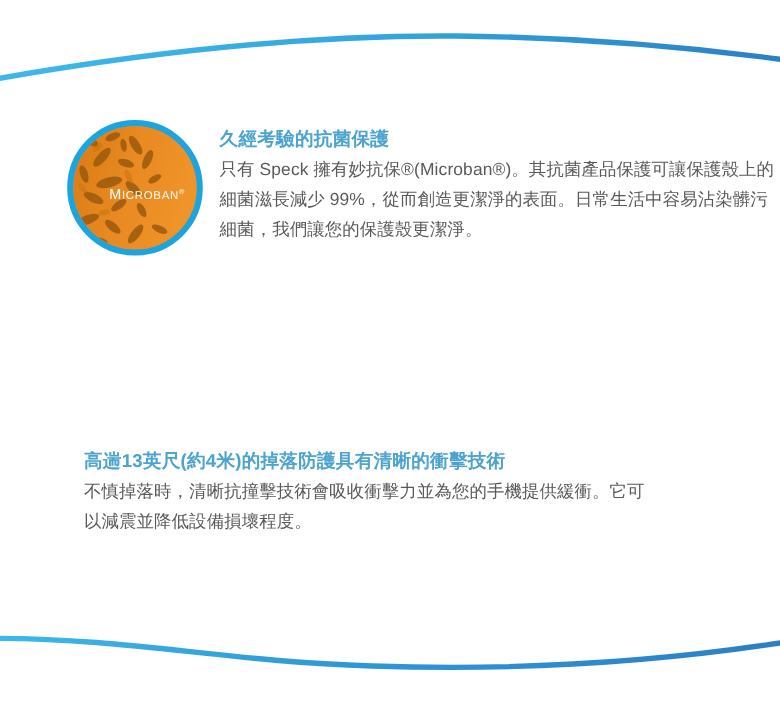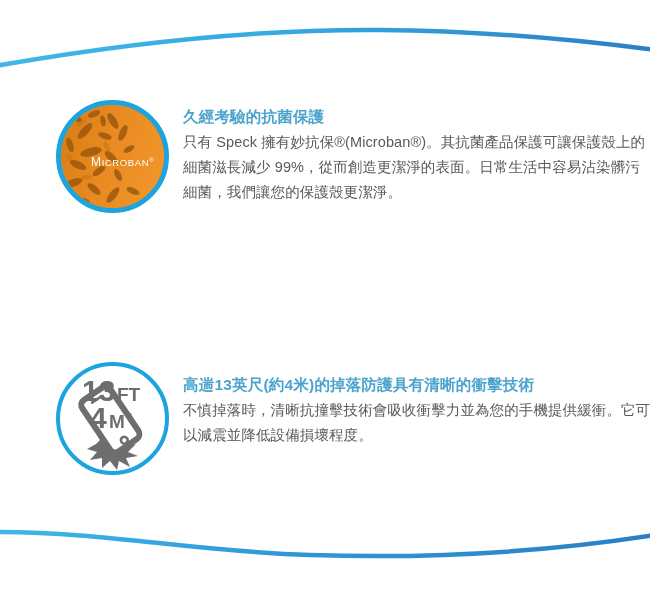--- a/index.html
+++ b/index.html
@@ -177,41 +177,20 @@
     </div>
 
     <div class="feature-text">
       <p class="feature-title">久經考驗的抗菌保護</p>
       <p class="feature-body">只有 Speck 擁有妙抗保®(Microban®)。其抗菌產品保護可讓保護殼上的細菌滋長減少 99%，從而創造更潔淨的表面。日常生活中容易沾染髒污細菌，我們讓您的保護殼更潔淨。</p>
     </div>
   </div>
 
   <div class="feature feature-drop">
 
-    <div class="badge badge-drop">
-      <div class="drop-art">
-        <svg width="105" height="105" viewBox="0 0 105 105" xmlns="http://www.w3.org/2000/svg">
-
-          <path d="M36 78 L44 70 L47 79 L53 68 L58 78 L66 71 L65 81 L76 78 L68 86 L78 90 L66 92 L70 101 L59 95 L57 104 L50 95 L42 102 L42 92 L30 94 L37 86 L27 83 Z" fill="#6d6e70"></path>
-
-          <g transform="rotate(-34 52 56)">
-            <rect x="35" y="22" width="34" height="62" rx="6" ry="6" fill="#ffffff" stroke="#6d6e70" stroke-width="6"></rect>
-            <rect x="45" y="27.5" width="14" height="2.6" rx="1.3" fill="#6d6e70"></rect>
-            <circle cx="52" cy="78" r="3.4" fill="none" stroke="#6d6e70" stroke-width="2.6"></circle>
-          </g>
-
-          <text x="22" y="35" font-family="Liberation Sans, sans-serif" font-size="30" font-weight="bold" fill="#6d6e70">13</text>
-          <text x="57" y="35" font-family="Liberation Sans, sans-serif" font-size="19" font-weight="bold" fill="#6d6e70">FT</text>
-
-          <text x="30" y="62" font-family="Liberation Sans, sans-serif" font-size="30" font-weight="bold" fill="#6d6e70">4</text>
-          <text x="49" y="62" font-family="Liberation Sans, sans-serif" font-size="19" font-weight="bold" fill="#6d6e70">M</text>
-          <text x="66" y="56" font-family="Liberation Sans, sans-serif" font-size="15" font-weight="bold" fill="#6d6e70">*</text>
-        </svg>
-      </div>
-    </div>
 
     <div class="feature-text">
       <p class="feature-title">高遄13英尺(約4米)的掉落防護具有清晰的衝擊技術</p>
       <p class="feature-body">不慎掉落時，清晰抗撞擊技術會吸收衝擊力並為您的手機提供緩衝。它可以減震並降低設備損壞程度。</p>
     </div>
   </div>
 
   <div class="wave wave-bottom">
     <svg width="650" height="85" viewBox="0 0 650 85" xmlns="http://www.w3.org/2000/svg">
       <defs>

